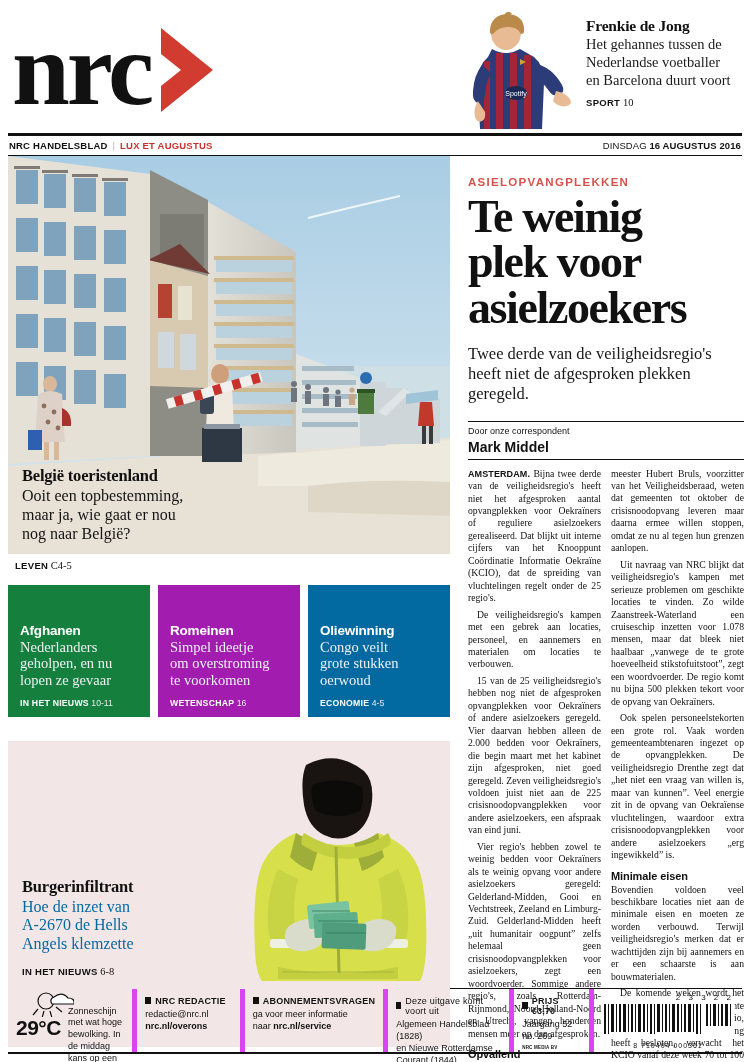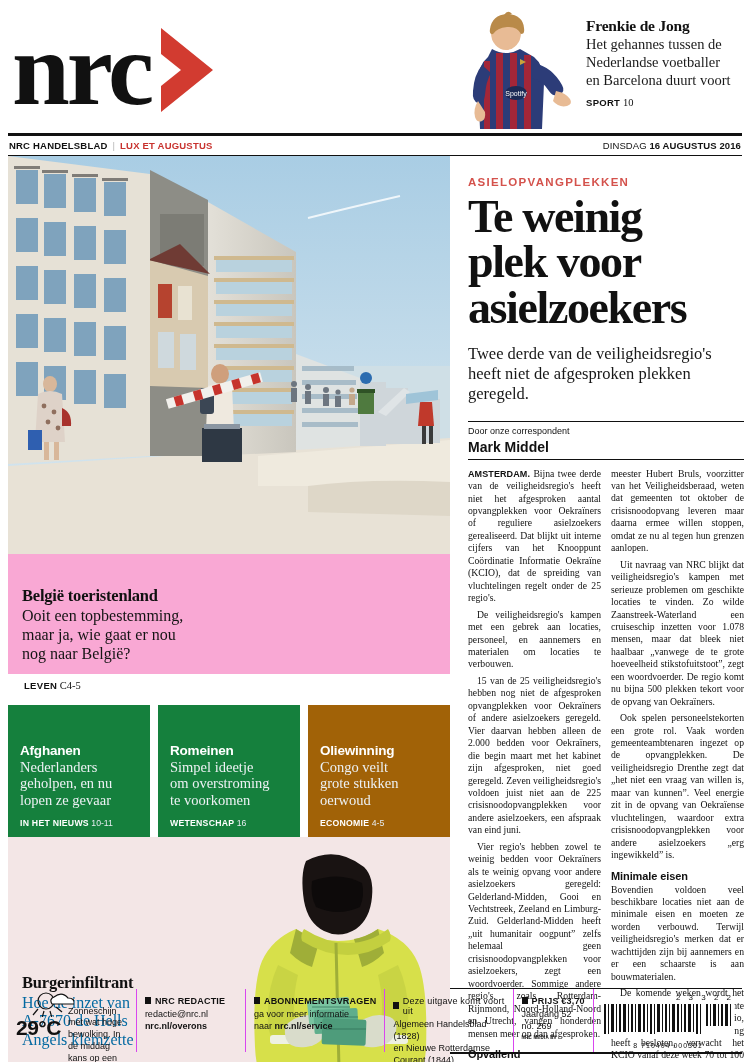--- a/index.html
+++ b/index.html
@@ -47,39 +47,39 @@
   .dateline .right { letter-spacing: .1px; }
   .dateline .right b { font-weight: 700; }
 
   
   .main { display: flex; gap: 0; height: 826px; }
   .col-left { width: 450px; position: relative; }
   .divider { width: 1px; background: #111; margin: 0 10px 0 8px; }
   .col-right { flex: 1; position: relative; }
 
   
-  .lead-photo { position: relative; width: 442px; height: 518px; overflow: hidden; background: #f9a8d4; }
+  .lead-photo { position: relative; width: 442px; height: 398px; overflow: hidden; background: #eab308; }
   .lead-cap { position: absolute; left: 14px; bottom: 10px; width: 260px; }
   .lead-cap h3 { font-size: 16.5px; font-weight: 700; letter-spacing: -.2px; margin-bottom: 1px; }
   .lead-cap p { font-size: 16px; line-height: 1.18; color: #141414; }
   .lead-ref { position: absolute; left: 14px; bottom: -16px; font-family: "Liberation Sans", sans-serif; font-size: 9.5px; }
   .lead-ref b { font-weight: 700; letter-spacing: .3px; }
   .lead-ref span { font-family: "Liberation Serif", serif; font-size: 10.5px; }
 
   
   .teasers { display: flex; gap: 8px; margin-top: 14px; width: 442px; }
   .teaser { width: 142px; height: 132px; padding: 38px 12px 10px 12px; position: relative; }
   .teaser h4 { font-family: "Liberation Sans", sans-serif; font-size: 13.5px; font-weight: 700; color: #fff; letter-spacing: -.2px; margin-bottom: 1px; }
   .teaser p { font-size: 14.5px; line-height: 1.17; color: #edf1f4; }
   .teaser .tref { position: absolute; left: 12px; bottom: 9px; font-family: "Liberation Sans", sans-serif; font-size: 8.7px; color: #fff; }
   .teaser .tref b { font-weight: 700; letter-spacing: .25px; }
   .teaser .tref span { font-weight: 400; color: #e6ecf0; }
 
   
-  .bottom-block { display: flex; margin-top: 0; width: 442px; height: 306px; background: #f3e6e6; position: relative; }
+  .bottom-block { display: flex; margin-top: 24px; width: 442px; height: 306px; background: #f3e6e6; position: relative; }
   .bb-text { width: 218px; padding: 136px 0 0 14px; }
   .bb-text h3 { font-size: 16.5px; font-weight: 700; letter-spacing: -.2px; margin-bottom: 1px; }
   .bb-text p { font-size: 16px; line-height: 1.18; color: #0369a1; }
   .bb-ref { margin-top: 12px; font-family: "Liberation Sans", sans-serif; font-size: 9.5px; }
   .bb-ref b { font-weight: 700; letter-spacing: .3px; }
   .bb-ref span { font-family: "Liberation Serif", serif; font-size: 10.5px; }
   .bb-illus { flex: 1; position: relative; overflow: hidden; }
 
   
   .kicker {
@@ -104,21 +104,21 @@
   .bcol p.first b { font-family: "Liberation Sans", sans-serif; font-size: 9px; font-weight: 700; letter-spacing: .1px; }
   .bcol h5 {
     font-family: "Liberation Sans", sans-serif; font-size: 11px; font-weight: 700;
     margin: 8px 0 2px; letter-spacing: -.1px;
   }
   .bcol p + p { margin-top: 4px; }
 
   
   .footer { margin-top: 6px; border-top: 1px solid #111; border-bottom: 2.5px solid #111; display: flex; height: 66px; }
   .fcell { padding: 7px 8px 6px 8px; position: relative; }
-  .fcell + .fcell { border-left: 1px solid #d946ef; }
+  .fcell + .fcell { border-left: 5px solid #d946ef; }
   .f-weather { width: 180px; display: flex; align-items: flex-start; gap: 7px; }
   .temp { font-family: "Liberation Sans", sans-serif; font-weight: 700; font-size: 21px; margin-top: 20px; letter-spacing: -.5px; }
   .wtxt { font-family: "Liberation Sans", sans-serif; font-size: 9px; line-height: 1.32; margin-top: 10px; }
   .f-std { width: 152px; }
   .f-wide { width: 180px; }
   .f-price { width: 110px; }
   .f-bar { flex: 1; display: flex; align-items: center; justify-content: center; }
   .fhead { font-family: "Liberation Sans", sans-serif; font-size: 9px; font-weight: 700; letter-spacing: .2px; display: flex; align-items: center; gap: 4px; }
   .fbody { font-family: "Liberation Sans", sans-serif; font-size: 9px; line-height: 1.35; margin-top: 2px; }
   .fbody b { font-weight: 700; }
@@ -369,70 +369,70 @@
         <div class="lead-cap">
           <h3>België toeristenland</h3>
           <p>
             <span>Ooit een topbestemming,</span><br>
             <span>maar ja, wie gaat er nou</span><br>
             <span>nog naar België?</span>
           </p>
         </div>
       </div>
 
-      <div class="lead-ref" style="position:relative; bottom:auto; left:16px; margin-top:6px;">
+      <div class="lead-ref" style="position:relative; bottom:auto; left:7px; margin-top:6px;">
         <b>LEVEN</b>
         <span>C4-5</span>
       </div>
 
       <div class="teasers">
         <div class="teaser" id="t0" style="background: #15803d;">
           <h4>Afghanen</h4>
           <p>
             <span>Nederlanders</span><br>
             <span>geholpen, en nu</span><br>
             <span>lopen ze gevaar</span>
           </p>
           <div class="tref">
             <b>IN HET NIEUWS</b>
             <span>10-11</span>
           </div>
         </div>
-        <div class="teaser" id="t1" style="background: #15803d;">
+        <div class="teaser" id="t1" style="background: #a21caf;">
           <h4>Romeinen</h4>
           <p>
             <span>Simpel ideetje</span><br>
             <span>om overstroming</span><br>
             <span>te voorkomen</span>
           </p>
           <div class="tref">
             <b>WETENSCHAP</b>
             <span>16</span>
           </div>
         </div>
-        <div class="teaser" id="t2" style="background: #a16207;">
+        <div class="teaser" id="t2" style="background: #0369a1;">
           <h4>Oliewinning</h4>
           <p>
             <span>Congo veilt</span><br>
             <span>grote stukken</span><br>
             <span>oerwoud</span>
           </p>
           <div class="tref">
             <b>ECONOMIE</b>
             <span>4-5</span>
           </div>
         </div>
       </div>
 
       <div class="bottom-block" id="bblock" style="background: rgb(243, 230, 230);">
         <div class="bb-text">
           <h3>Burgerinfiltrant</h3>
           <p>
             <span>Hoe de inzet van</span><br>
-            <span>A-7670 de Hells</span><br>
+            <span>A-2670 de Hells</span><br>
             <span>Angels klemzette</span>
           </p>
           <div class="bb-ref">
             <b>IN HET NIEUWS</b>
             <span>6-8</span>
           </div>
         </div>
         <div class="bb-illus">
           <svg width="224" height="243" viewBox="0 0 224 243">
             <rect width="224" height="243" fill="#f3e6e6"></rect>

